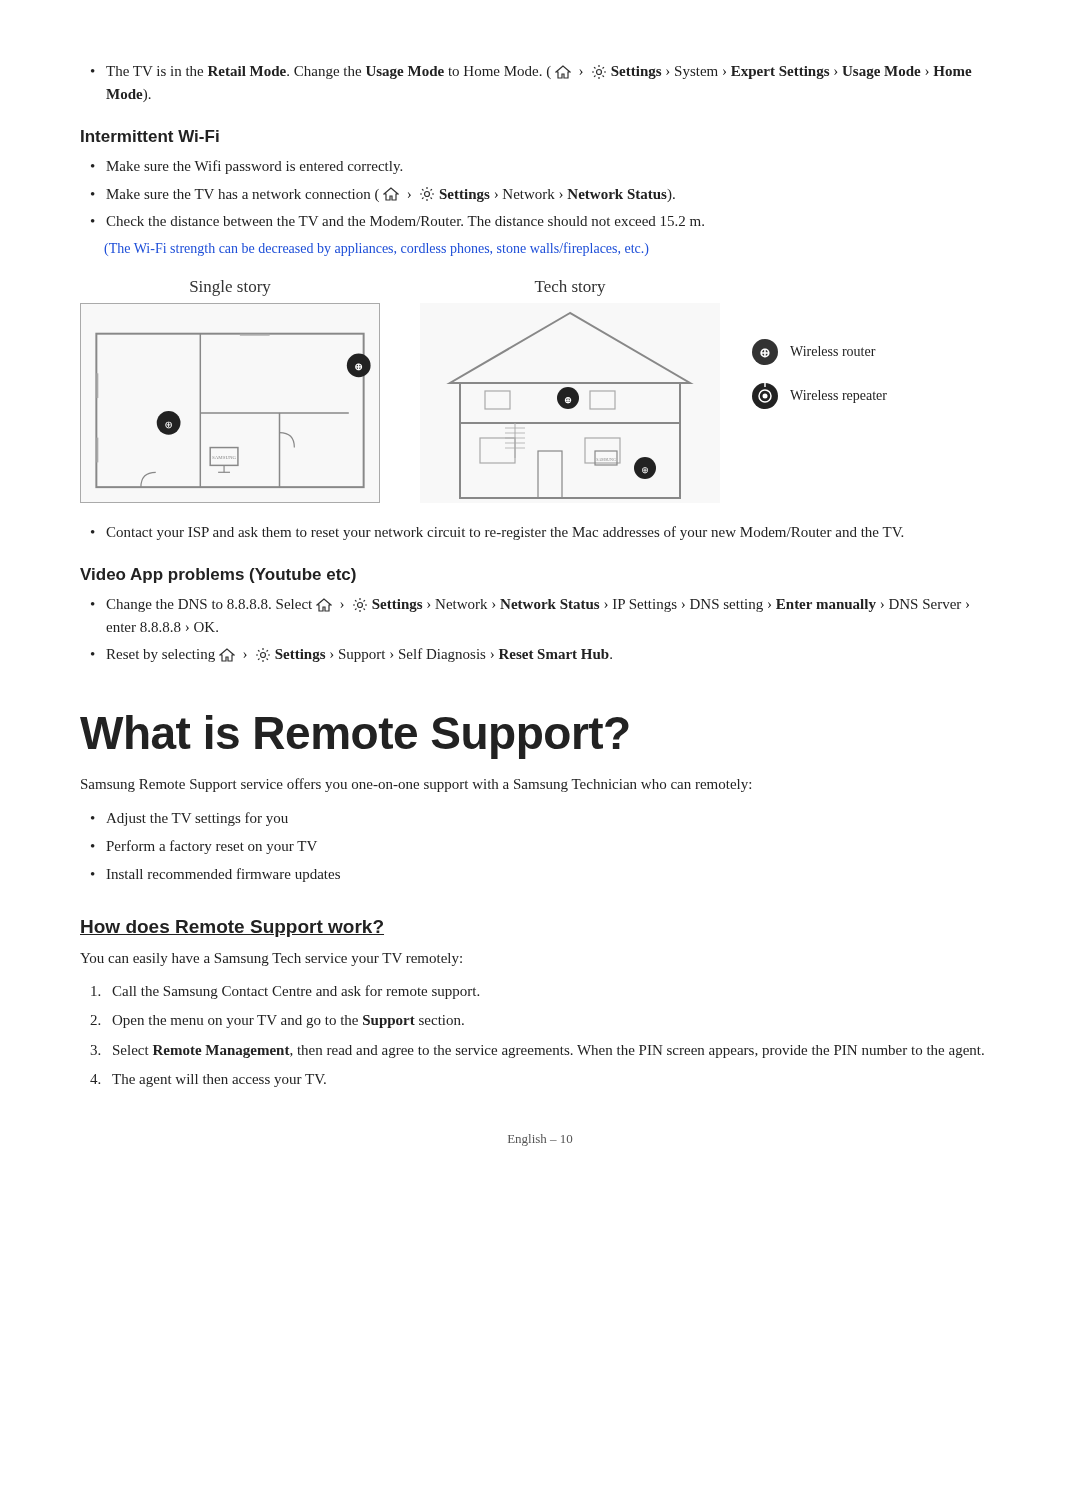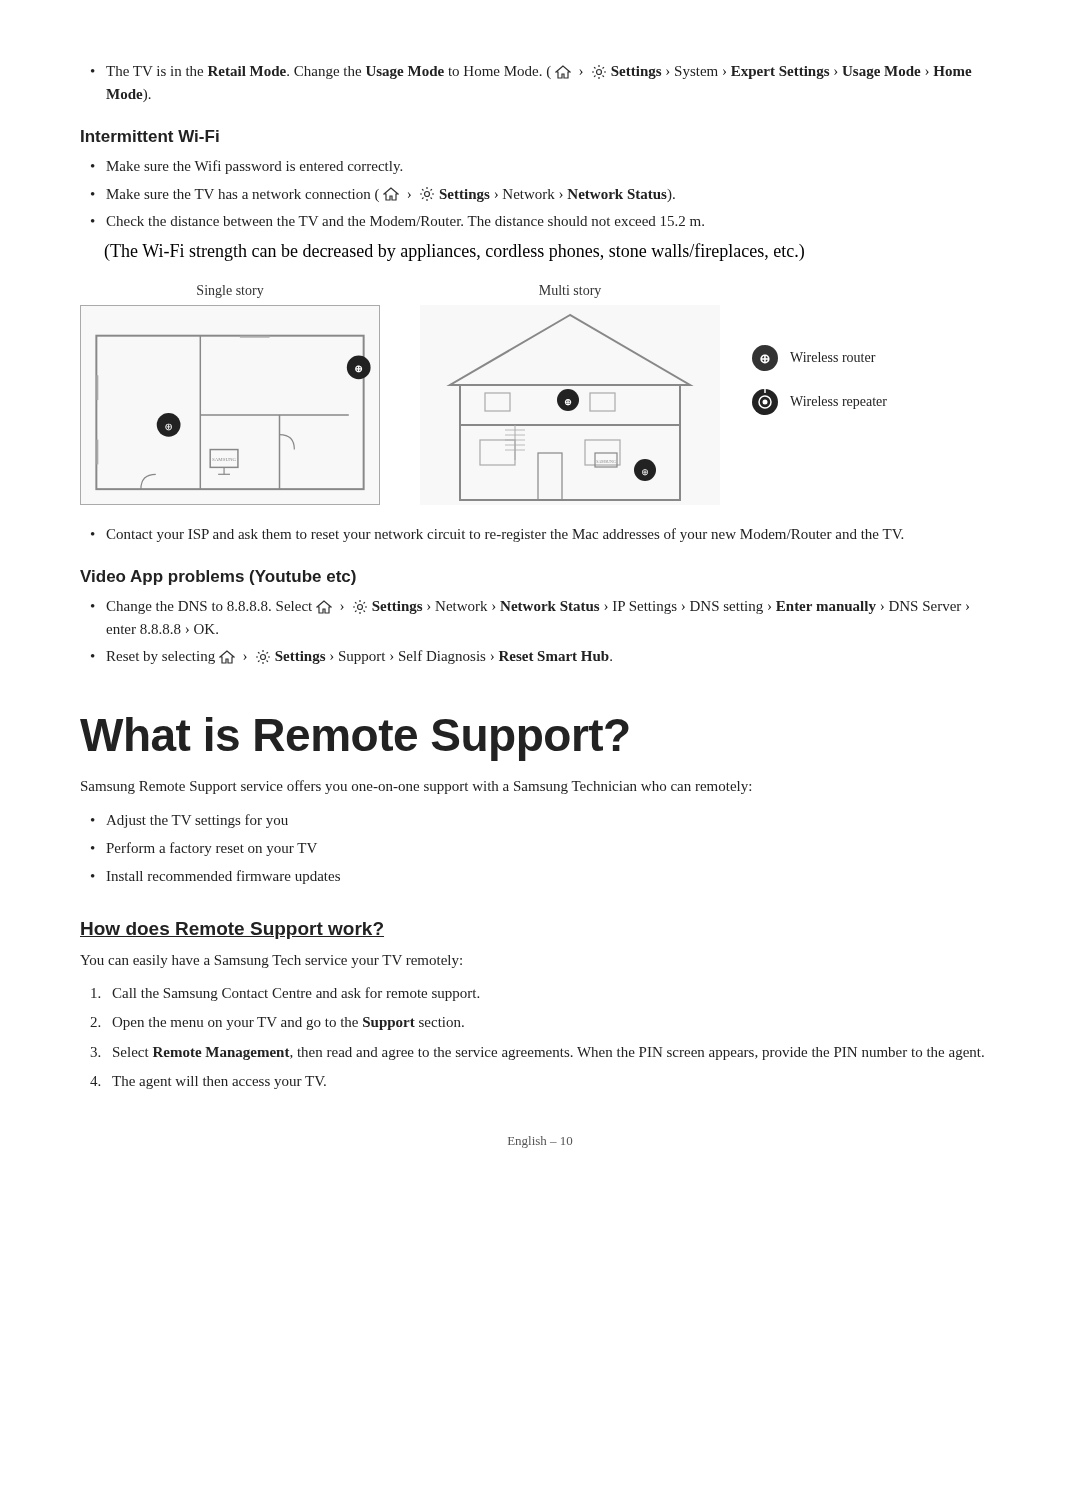--- a/index.html
+++ b/index.html
@@ -74,38 +74,38 @@
       width: 16px;
       height: 16px;
       vertical-align: middle;
       position: relative;
       top: -1px;
     }
     .wifi-note {
       margin-left: 24px;
       margin-top: 4px;
       margin-bottom: 8px;
-      font-size: 18px;
-      color: #000000;
+      font-size: 14px;
+      color: #1d4ed8;
       line-height: 1.5;
     }
     .diagram-area {
       display: flex;
       flex-direction: row;
       align-items: flex-start;
       margin: 18px 0 18px 0;
       gap: 0px;
     }
     .diagram-section {
       display: flex;
       flex-direction: column;
       align-items: center;
     }
     .diagram-label {
-      font-size: 14px;
+      font-size: 17px;
       margin-bottom: 6px;
       color: #333;
     }
     .legend-area {
       display: flex;
       flex-direction: column;
       justify-content: center;
       gap: 14px;
       margin-left: 30px;
       padding-top: 60px;
@@ -212,21 +212,21 @@
 
         <rect x="130" y="145" width="28" height="18" fill="none" stroke="#888" stroke-width="1.5"></rect>
         <line x1="144" y1="163" x2="144" y2="170" stroke="#888" stroke-width="1.2"></line>
         <line x1="138" y1="170" x2="150" y2="170" stroke="#888" stroke-width="1.2"></line>
 
         <text x="144" y="157" text-anchor="middle" font-size="5" fill="#888">SAMSUNG</text>
       </svg>
     </div>
 
     <div class="diagram-section" style="margin-left:40px;">
-      <div class="diagram-label">Multi story</div>
+      <div class="diagram-label">Tech story</div>
       <svg width="300" height="200" viewBox="0 0 300 200" style="background:#f8f8f8;">
 
         <polygon points="150,10 30,80 270,80" fill="none" stroke="#888" stroke-width="2"></polygon>
 
         <rect x="40" y="120" width="220" height="75" fill="none" stroke="#888" stroke-width="2"></rect>
 
         <rect x="40" y="80" width="220" height="40" fill="none" stroke="#888" stroke-width="2"></rect>
 
         <line x1="40" y1="120" x2="260" y2="120" stroke="#888" stroke-width="1.5"></line>
 

